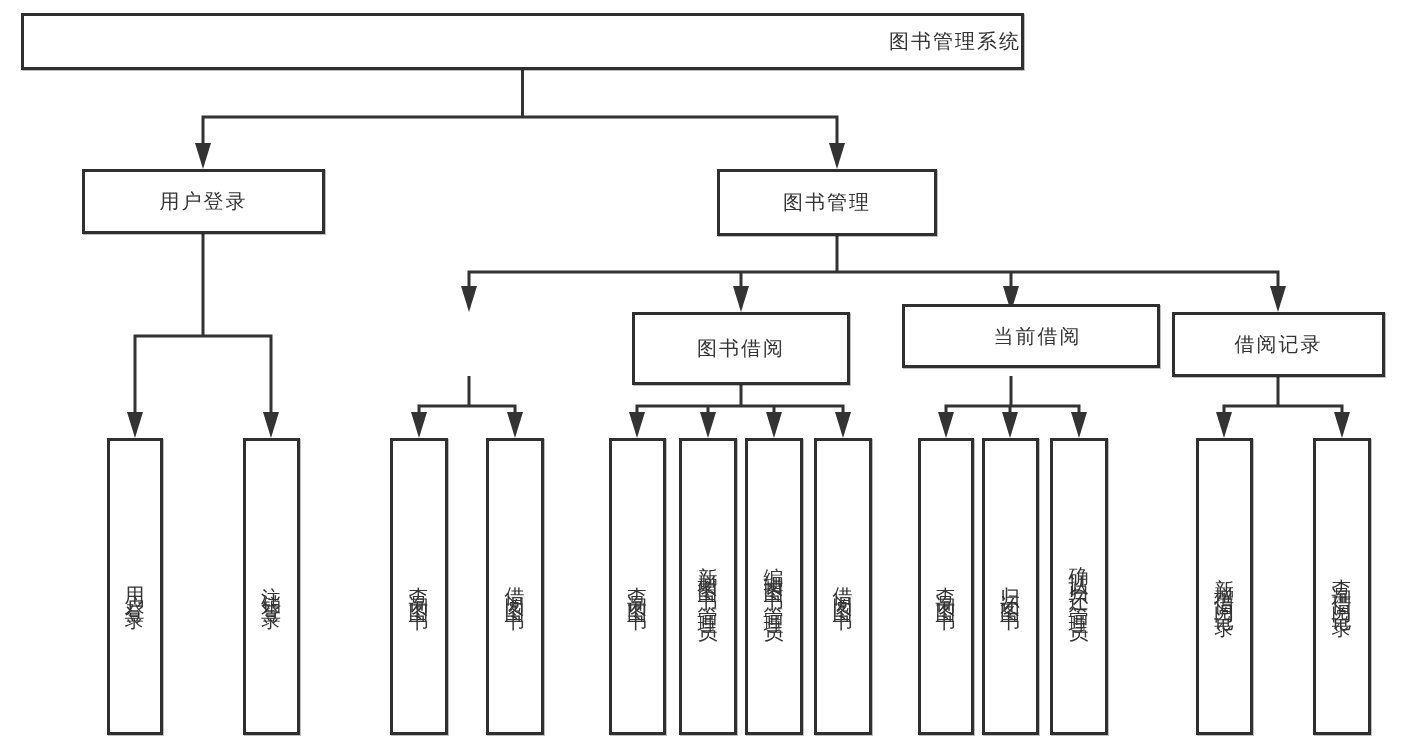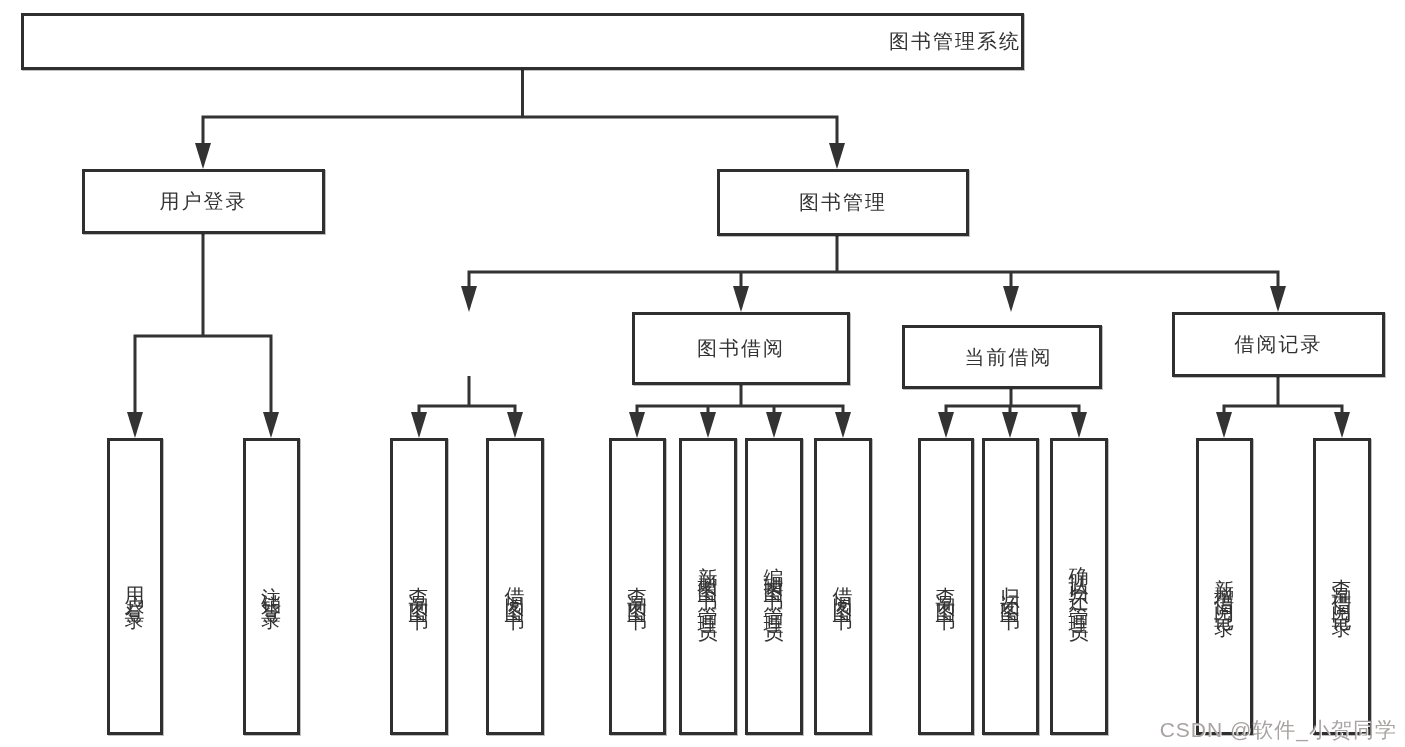--- a/index.html
+++ b/index.html
@@ -92,28 +92,28 @@
     </g>
   </svg>
 
   <div class="hbox" style="left:21px; top:13px; width:1003px; height:57px;justify-content:flex-end;">
     <span>图书管理系统</span>
   </div>
 
   <div class="hbox" style="left:82px; top:169px; width:243px; height:65px;">
     <span>用户登录</span>
   </div>
-  <div class="hbox" style="left:717px; top:169px; width:252px; height:67px;">
+  <div class="hbox" style="left:717px; top:169px; width:220px; height:67px;">
     <span>图书管理</span>
   </div>
 
   <div class="hbox" style="left:632px; top:312px; width:218px; height:73px;">
     <span>图书借阅</span>
   </div>
-  <div class="hbox" style="left:902px; top:325px; width:200px; height:64px;padding-left:13px;">
+  <div class="hbox" style="left:902px; top:304px; width:258px; height:64px;padding-left:13px;">
     <span>当前借阅</span>
   </div>
   <div class="hbox" style="left:1172px; top:312px; width:213px; height:65px;">
     <span>借阅记录</span>
   </div>
 
   <div class="vbox" style="left:107px; width:56px;">
     <span class="vlabel">用户登录</span>
   </div>
   <div class="vbox" style="left:243px; width:57px;">
@@ -150,15 +150,14 @@
     <span class="vlabel">确认归还（管理员）</span>
   </div>
 
   <div class="vbox" style="left:1196px; width:57px;">
     <span class="vlabel">新增借阅记录</span>
   </div>
   <div class="vbox" style="left:1313px; width:58px;">
     <span class="vlabel">查询借阅记录</span>
   </div>
 
-  <div class="watermark">CSDN @软件_小贺同学</div>
 
 </div>
 
 </body></html>

